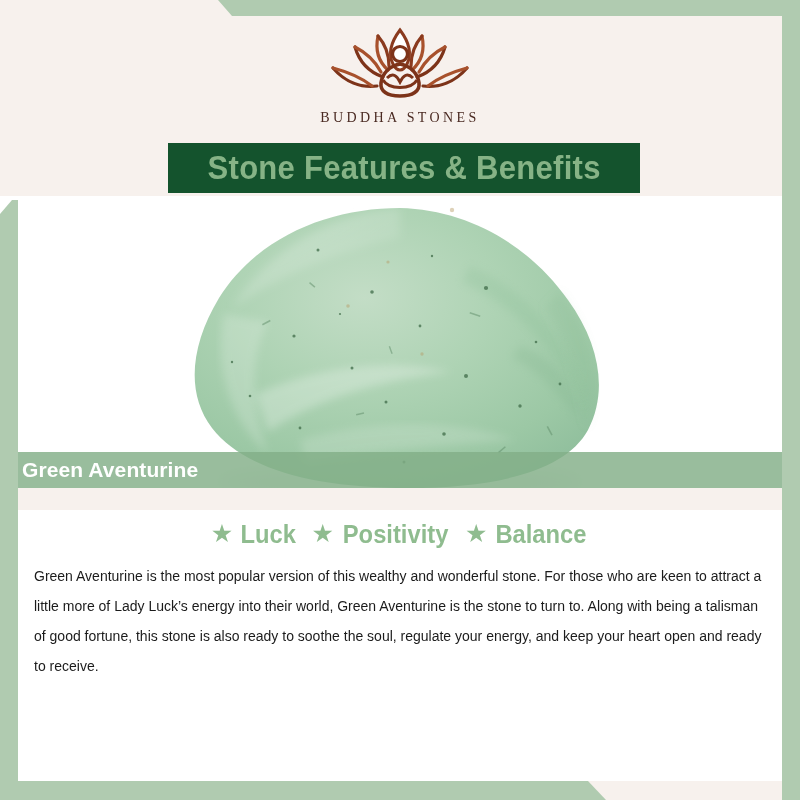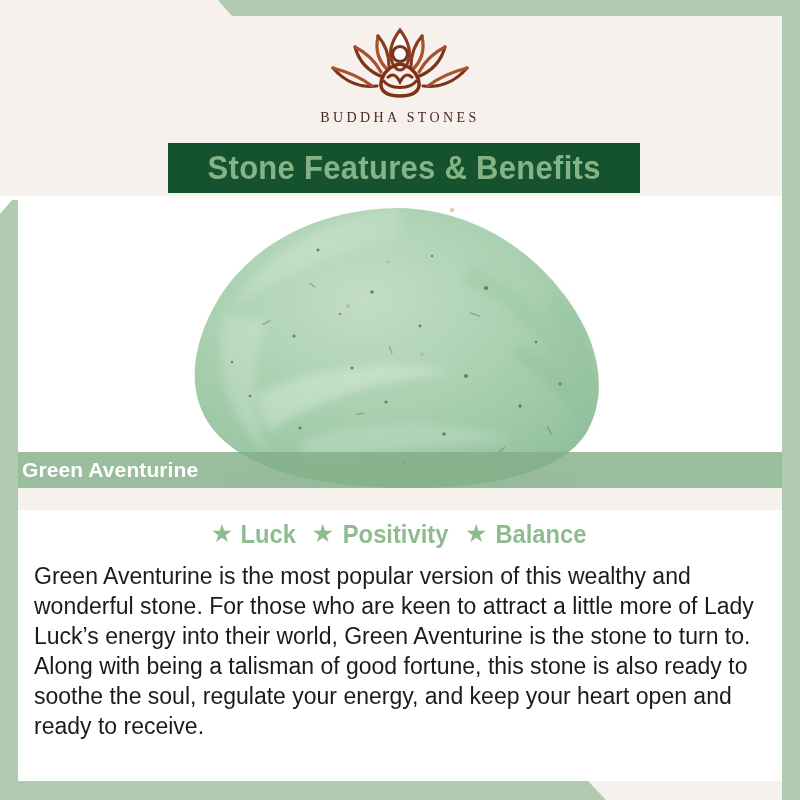--- a/index.html
+++ b/index.html
@@ -114,21 +114,21 @@
     position:relative; top:-1px;
   }
   .benefit .label {
     font-family:"Liberation Sans Narrow","Liberation Sans", sans-serif;
     font-weight:bold; font-size:25px; color:#8fbc8f;
     transform:scaleX(0.95);
   }
   .paragraph {
     margin:12px 34px 0 34px;
     font-family:"Liberation Sans Narrow","Liberation Sans", sans-serif;
-    font-size:23px;
+    font-size:14px;
     line-height:30px;
     color:#1b1b1b;
     text-align:left;
     transform-origin:left top;
   }
 </style>
 </head>
 <body>
 
 <div id="page" style="background: rgb(247, 241, 237);">

